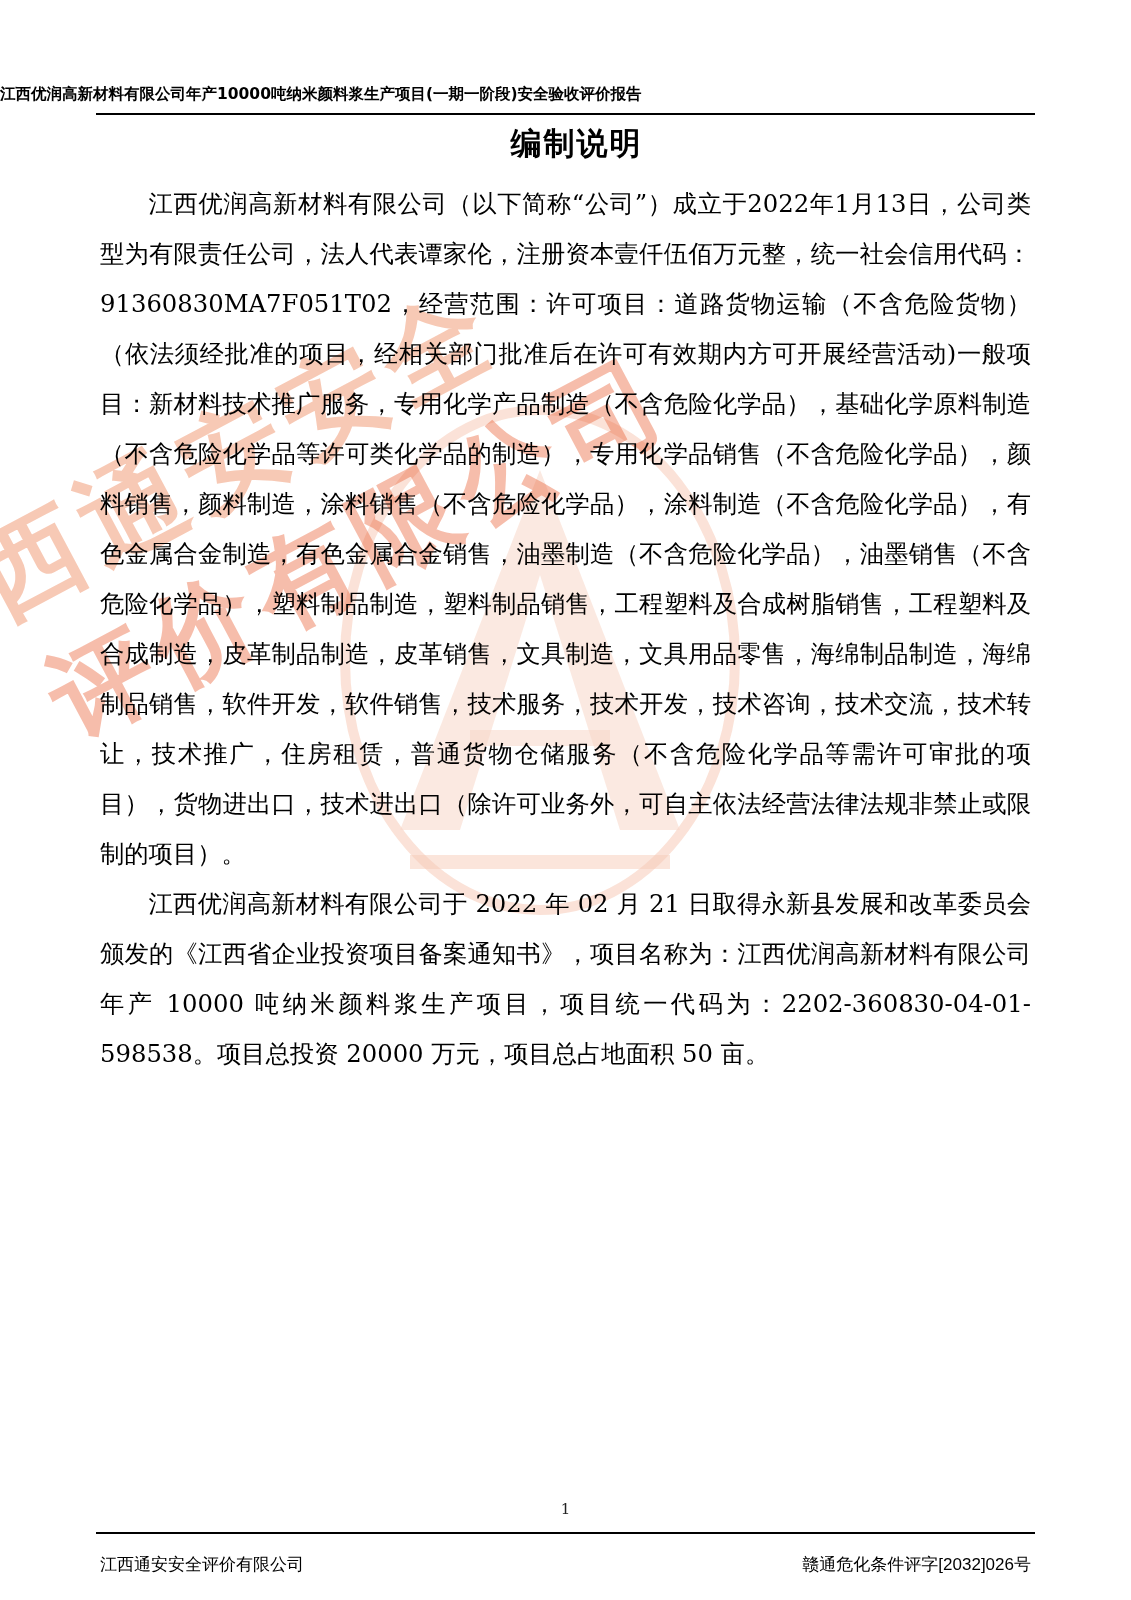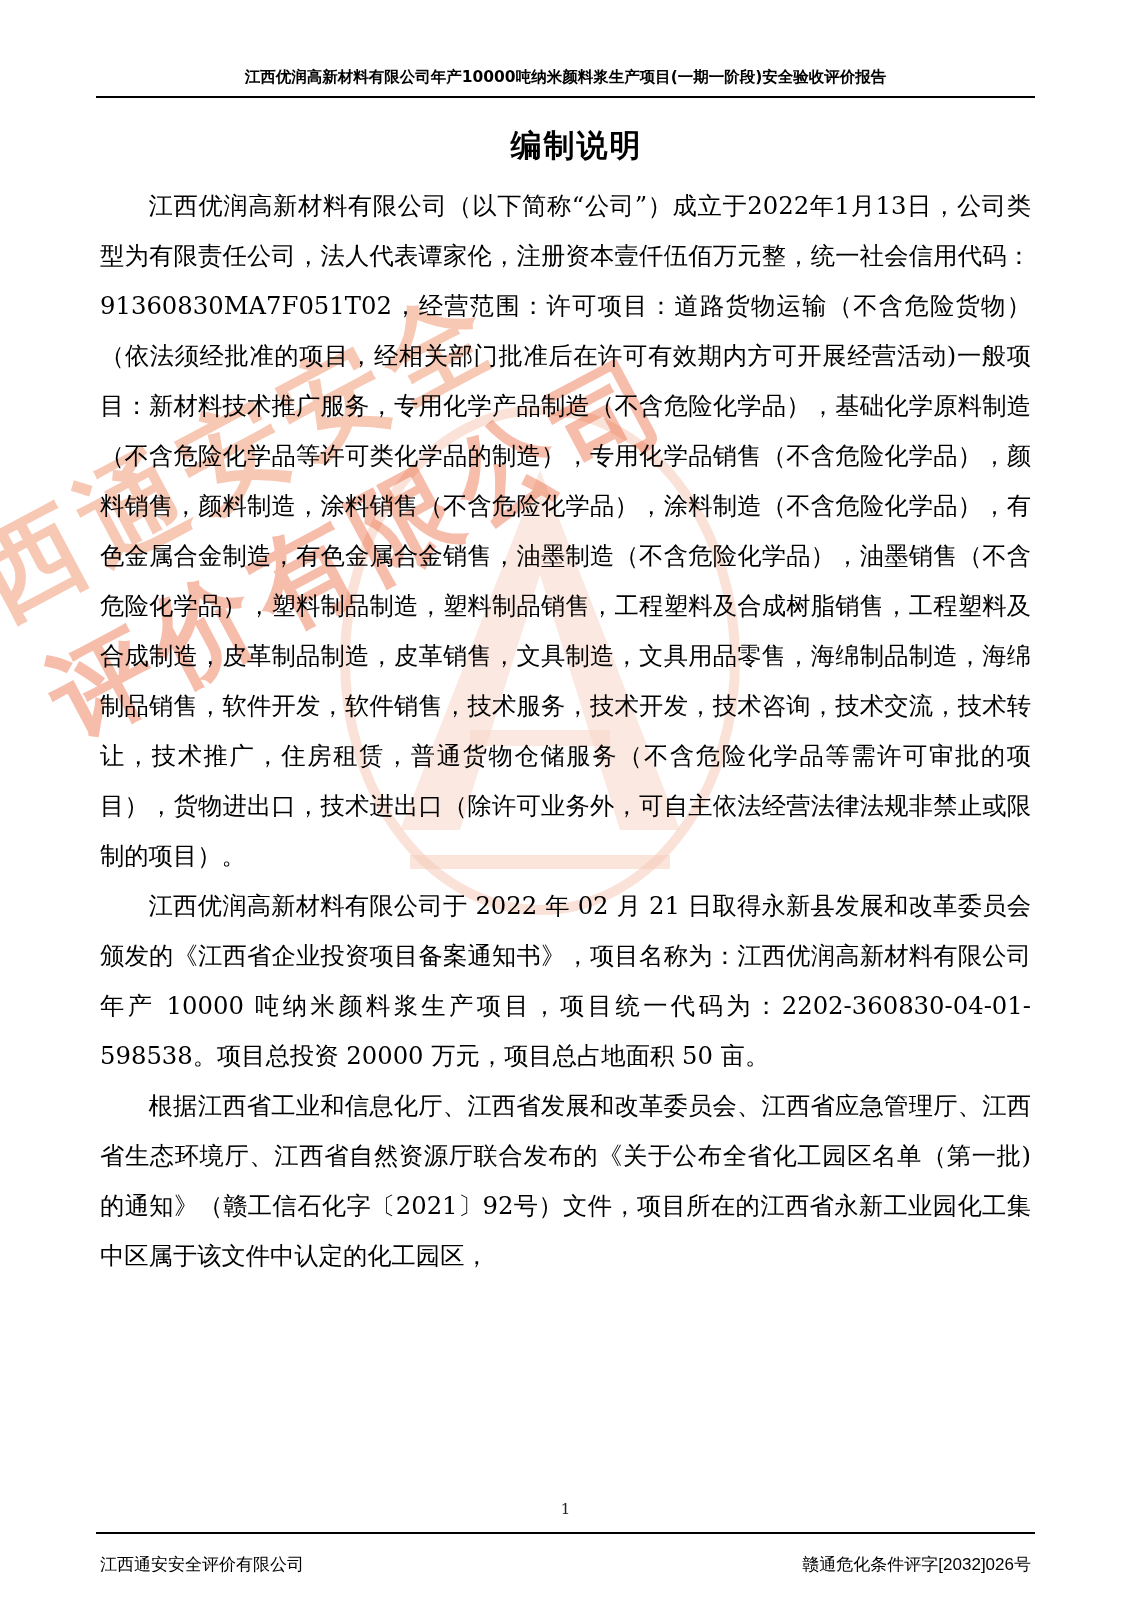--- a/index.html
+++ b/index.html
@@ -52,22 +52,21 @@
   .wm-text .l2 {
     display: block;
     margin-left: 120px;
     color: rgba(232, 90, 45, 0.40);
   }
 
   
   .doc-header {
     position: relative;
     z-index: 2;
-    padding-top: 67px;
-    text-align: center;
+    padding-top: 84px;
   }
   .doc-header .header-text {
     font-family: "DejaVu Sans", sans-serif;
     font-size: 15.5px;
     font-weight: bold;
     color: #000;
     letter-spacing: 0px;
   }
   .header-rule {
     position: relative;
@@ -77,21 +76,21 @@
   }
 
   
   .doc-title {
     position: relative;
     z-index: 2;
     text-align: center;
     font-family: "DejaVu Sans", sans-serif;
     font-size: 31px;
     font-weight: bold;
-    margin-top: 27px;
+    margin-top: 8px;
     letter-spacing: 2px;
     padding-left: 22px;
   }
 
   
   .content {
     position: relative;
     z-index: 2;
     margin: 14px 100px 0 100px;
     font-family: "DejaVu Serif", serif;
@@ -160,21 +159,20 @@
   <div class="doc-header">
     <span class="header-text">江西优润高新材料有限公司年产10000吨纳米颜料浆生产项目(一期一阶段)安全验收评价报告</span>
   </div>
   <div class="header-rule"></div>
 
   <div class="doc-title">编制说明</div>
 
   <div class="content">
     <p>江西优润高新材料有限公司（以下简称“公司”）成立于2022年1月13日，公司类型为有限责任公司，法人代表谭家伦，注册资本壹仟伍佰万元整，统一社会信用代码：91360830MA7F051T02，经营范围：许可项目：道路货物运输（不含危险货物）（依法须经批准的项目，经相关部门批准后在许可有效期内方可开展经营活动)一般项目：新材料技术推广服务，专用化学产品制造（不含危险化学品），基础化学原料制造（不含危险化学品等许可类化学品的制造），专用化学品销售（不含危险化学品），颜料销售，颜料制造，涂料销售（不含危险化学品），涂料制造（不含危险化学品），有色金属合金制造，有色金属合金销售，油墨制造（不含危险化学品），油墨销售（不含危险化学品），塑料制品制造，塑料制品销售，工程塑料及合成树脂销售，工程塑料及合成制造，皮革制品制造，皮革销售，文具制造，文具用品零售，海绵制品制造，海绵制品销售，软件开发，软件销售，技术服务，技术开发，技术咨询，技术交流，技术转让，技术推广，住房租赁，普通货物仓储服务（不含危险化学品等需许可审批的项目），货物进出口，技术进出口（除许可业务外，可自主依法经营法律法规非禁止或限制的项目）。</p>
     <p>江西优润高新材料有限公司于 2022 年 02 月 21 日取得永新县发展和改革委员会颁发的《江西省企业投资项目备案通知书》，项目名称为：江西优润高新材料有限公司年产 10000 吨纳米颜料浆生产项目，项目统一代码为：2202-360830-04-01-598538。项目总投资 20000 万元，项目总占地面积 50 亩。</p>
-    <p>根据江西省工业和信息化厅、江西省发展和改革委员会、江西省应急管理厅、江西省生态环境厅、江西省自然资源厅联合发布的《关于公布全省化工园区名单（第一批)的通知》（赣工信石化字〔2021〕92号）文件，项目所在的江西省永新工业园化工集中区属于该文件中认定的化工园区，</p>
   </div>
 
   <div class="page-number">1</div>
   <div class="footer-rule"></div>
   <div class="doc-footer">
     <span>江西通安安全评价有限公司</span>
     <span>赣通危化条件评字[2032]026号</span>
   </div>
 
 </div>

